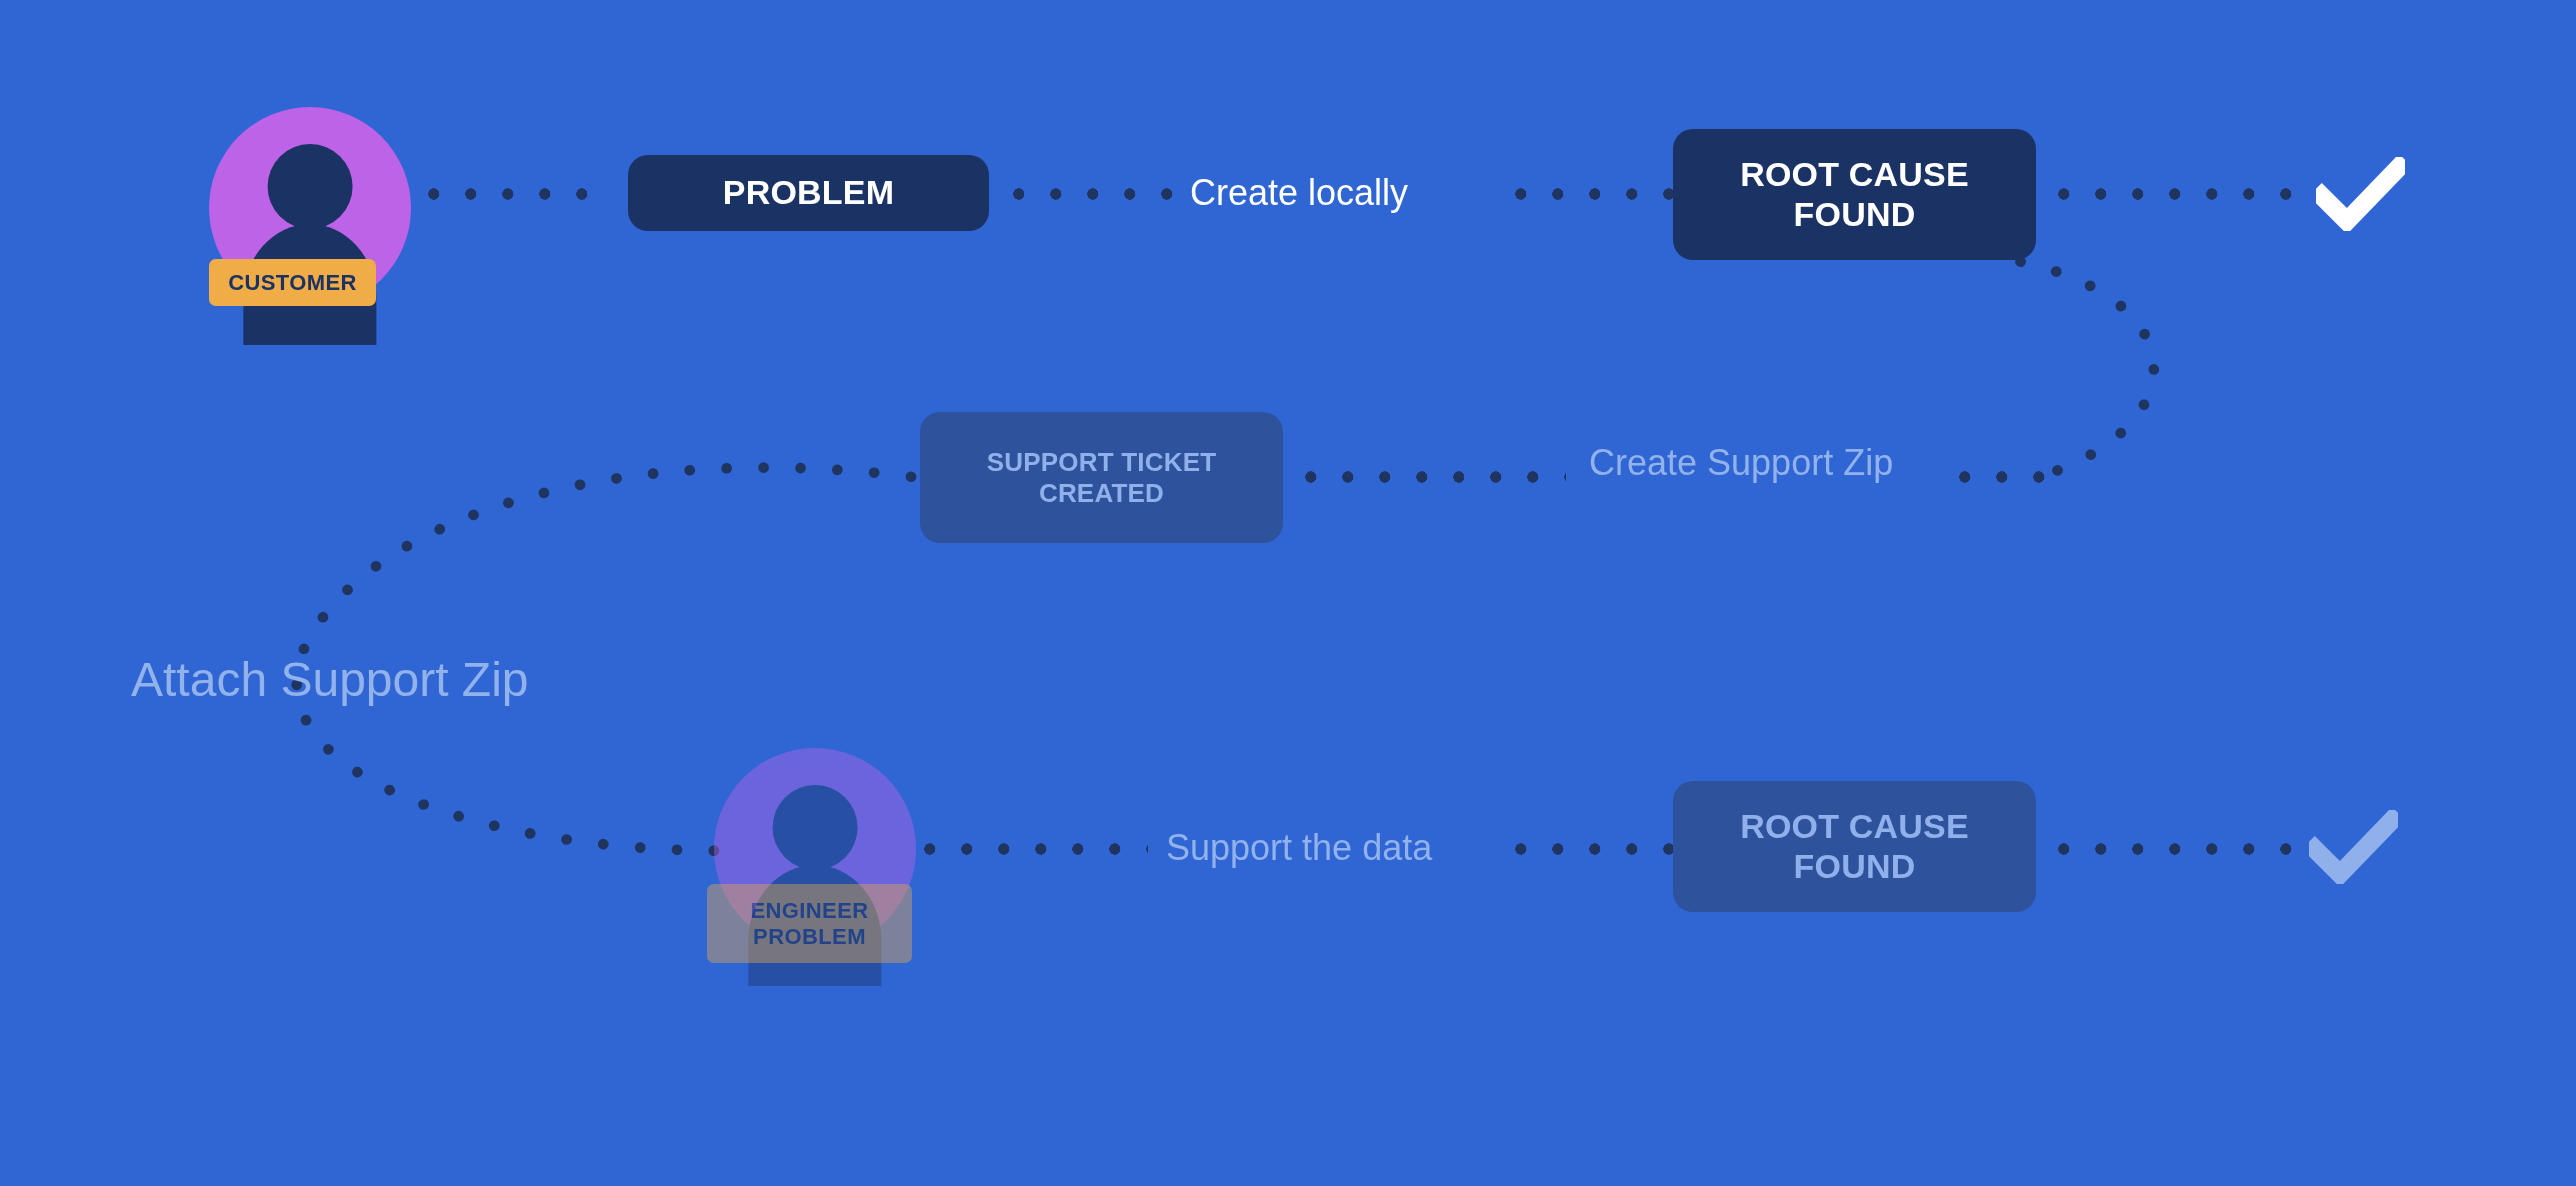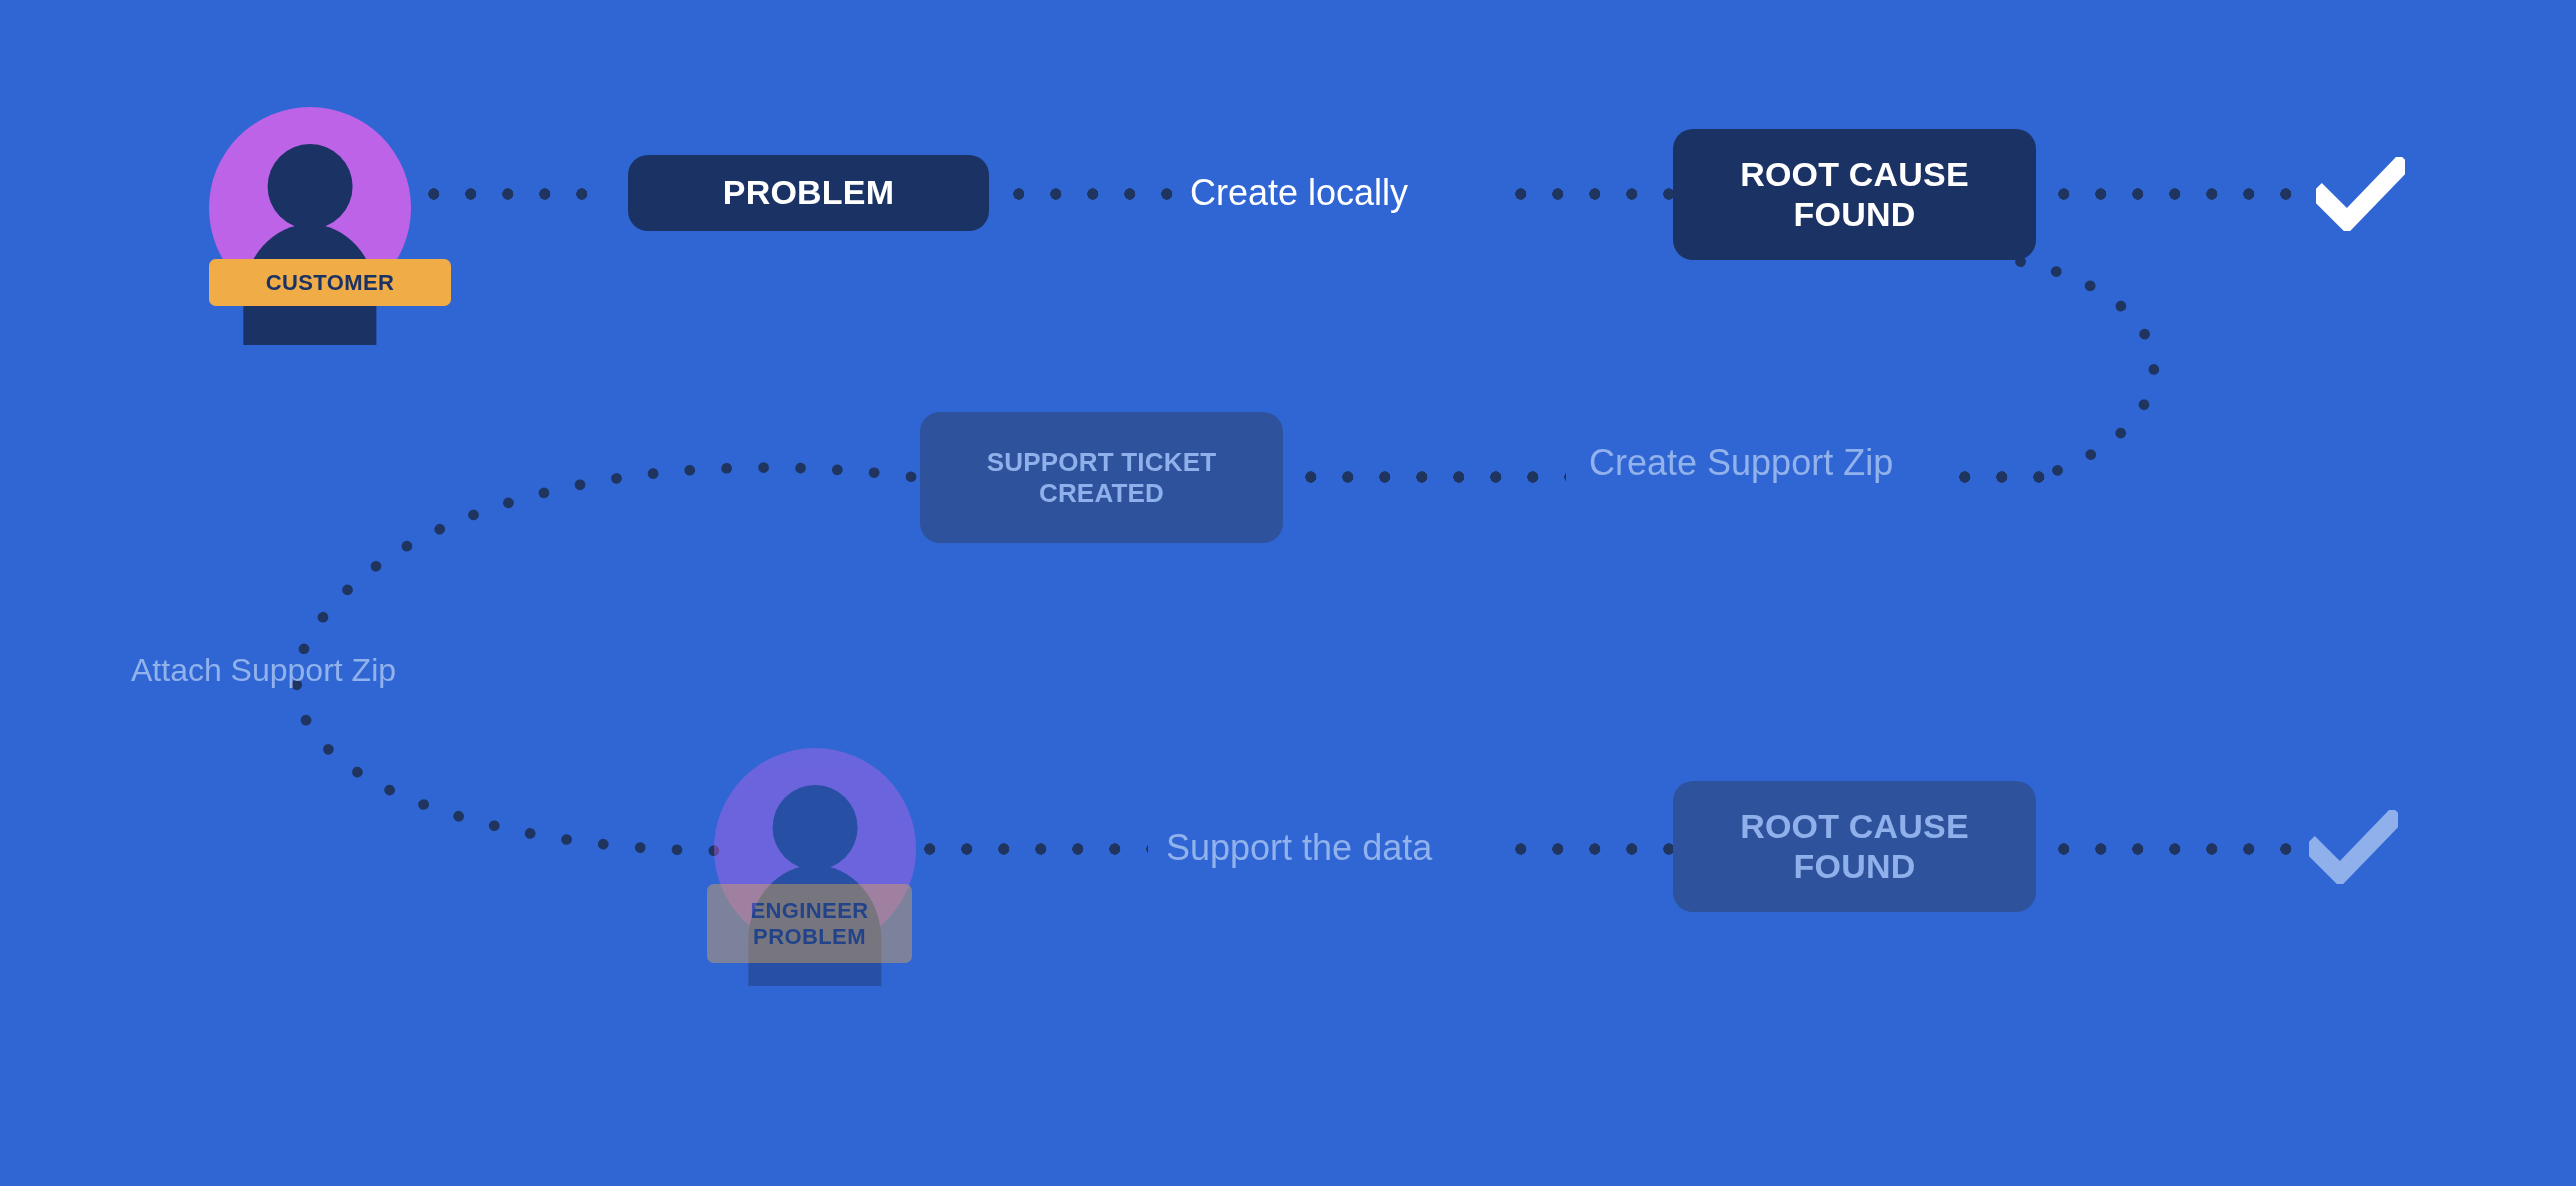--- a/index.html
+++ b/index.html
@@ -102,21 +102,21 @@
 
     <path d="M 940 492 C 640 455 390 530 318 660 C 250 790 480 880 760 878" fill="none" stroke="#1f3560" stroke-width="11" stroke-linecap="round" stroke-dasharray="0.1 38"></path>
   </svg>
 
   <div class="avatar" style="left:209px; top:107px; width:202px; height:202px;">
     <div class="disc"></div>
     <div class="head"></div>
     <div class="body"></div>
   </div>
 
-  <div class="badge" style="left:209px; top:259px; width:242px; height:47px; font-size:22px;">
+  <div class="badge" style="left:209px; top:259px; width:167px; height:47px; font-size:22px;">
     <span>CUSTOMER</span>
   </div>
 
   <div class="dots" style="left:427px; top:187px; width:178px;"></div>
 
   <div class="box" style="left:628px; top:155px; width:361px; height:76px; font-size:34px;">
     <span>PROBLEM</span>
   </div>
 
   <div class="dots" style="left:1012px; top:187px; width:161px;"></div>
@@ -146,21 +146,21 @@
   </div>
 
   <div class="dots" style="left:1304px; top:470px; width:262px;"></div>
 
   <div class="label faded" style="left:1589px; top:442px; font-size:36px;">
     <span>Create Support Zip</span>
   </div>
 
   <div class="dots" style="left:1958px; top:470px; width:97px;"></div>
 
-  <div class="label faded" style="left:131px; top:652px; font-size:32px;">
+  <div class="label faded" style="left:131px; top:652px; font-size:48px;">
     <span>Attach Support Zip</span>
   </div>
 
   <div class="avatar faded" style="left:714px; top:748px; width:202px; height:202px;">
     <div class="disc"></div>
     <div class="head"></div>
     <div class="body"></div>
   </div>
 
   <div class="badge faded" style="left:707px; top:884px; width:205px; height:79px; font-size:22px; flex-direction:column;">

